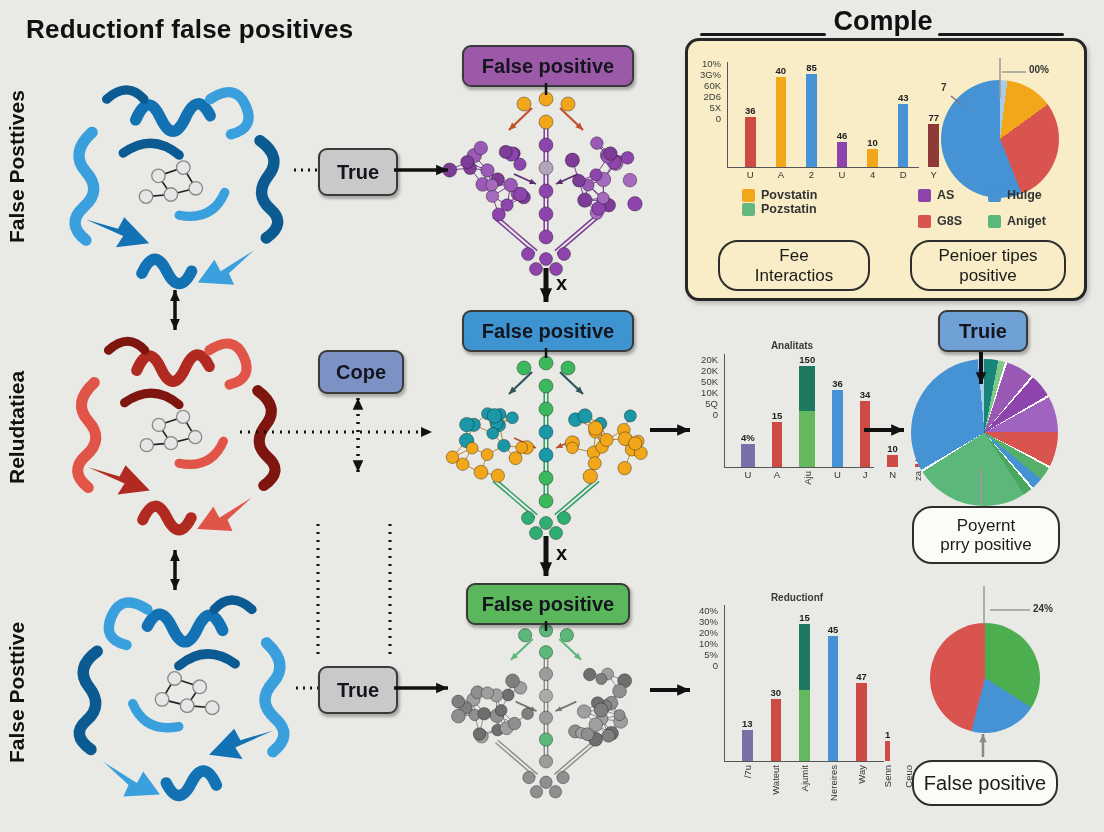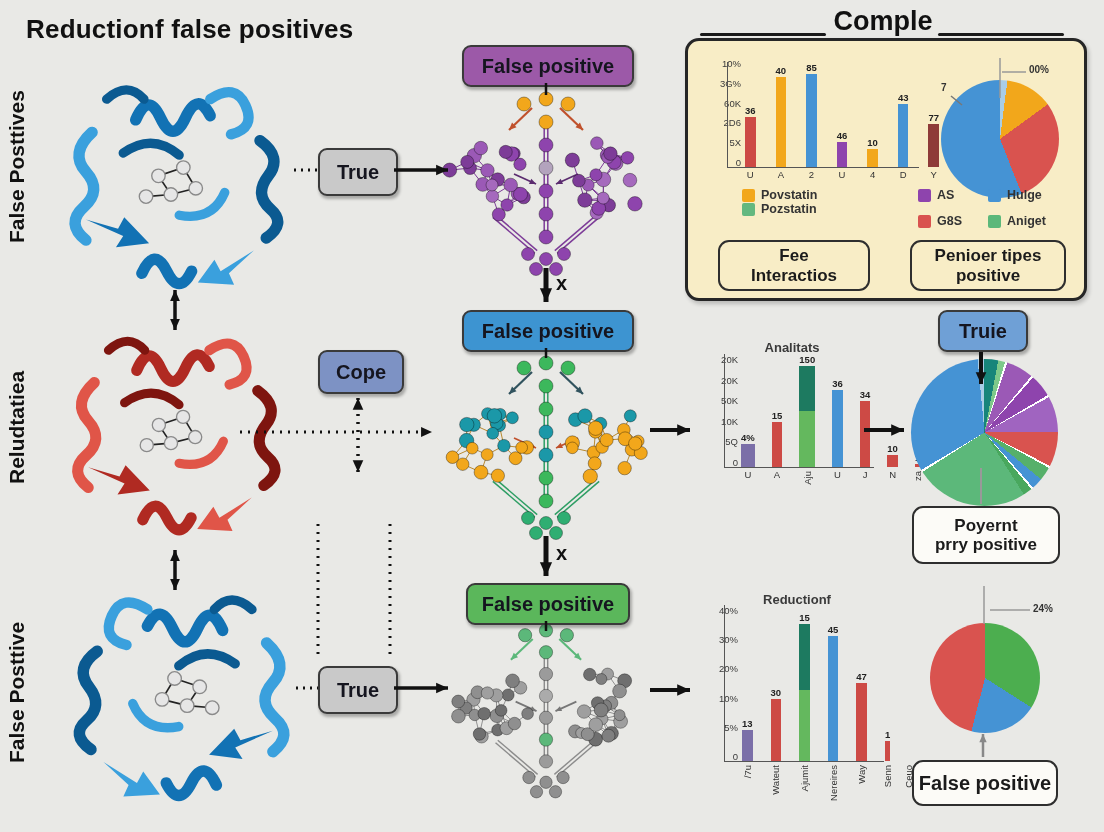--- a/index.html
+++ b/index.html
@@ -4,44 +4,44 @@
 <style>
   html,body{margin:0;padding:0;background:#d8d8d6;}
   .stage{position:relative;width:1104px;height:832px;background:#e9e9e6;overflow:hidden;
          font-family:"Liberation Sans",sans-serif;color:#111;}
   .fig-title{position:absolute;left:26px;top:14px;font-size:26px;font-weight:bold;letter-spacing:.2px;}
   .vlabel{position:absolute;writing-mode:vertical-rl;transform:rotate(180deg);
           font-weight:bold;font-size:21px;display:flex;align-items:center;justify-content:center;width:30px;}
   .pill{position:absolute;display:flex;align-items:center;justify-content:center;
         font-weight:bold;font-size:20px;color:#15151f;border:2.5px solid #3a3a3a;border-radius:9px;
         box-shadow:1.5px 2.5px 3px rgba(0,0,0,.28);}
-  .caption{position:absolute;border:2.5px solid #2e2e2e;border-radius:11px;background:#fcfbf7;
+  .caption{position:absolute;border:2.5px solid #2e2e2e;border-radius:20px;background:#fcfbf7;
            display:flex;flex-direction:column;align-items:center;justify-content:center;
-           font-weight:bold;font-size:17px;line-height:1.12;text-align:center;color:#1b1b1b;}
+           font-weight:normal;font-size:17px;line-height:1.12;text-align:center;color:#1b1b1b;}
   .caption.panelbox{background:transparent;}
   .panel{position:absolute;left:685px;top:38px;width:396px;height:257px;background:#f8edc6;
          border:3px solid #262626;border-radius:14px;box-shadow:2px 3px 4px rgba(0,0,0,.2);}
   .panel-title{position:absolute;left:685px;top:6px;width:396px;text-align:center;
                font-size:27px;font-weight:bold;}
   .tline{position:absolute;top:33px;height:3px;background:#1a1a1a;border-radius:2px;}
   .xmark{position:absolute;font-weight:bold;font-size:20px;color:#111;}
   .smallnote{position:absolute;font-size:10px;color:#333;font-weight:600;}
   
   .barchart{position:absolute;}
   .yaxis{position:absolute;left:0;top:0;width:30px;display:flex;flex-direction:column;
-         justify-content:space-between;align-items:flex-end;font-size:9.5px;color:#3a3a3a;padding-right:4px;box-sizing:border-box;margin-left:20px;}
+         justify-content:flex-start;align-items:flex-end;font-size:9.5px;color:#3a3a3a;padding-right:4px;box-sizing:border-box;}
   .plot{position:absolute;border-left:1.5px solid #555;border-bottom:1.5px solid #555;
         display:flex;align-items:flex-end;box-sizing:border-box;}
   .barwrap{flex:1;height:100%;display:flex;flex-direction:column;justify-content:flex-end;
            align-items:center;position:relative;padding-left:12px;}
   .bval{font-size:9.5px;color:#222;font-weight:600;margin-bottom:1px;white-space:nowrap;}
   .bar{width:100%;}
   .bxl{position:absolute;top:100%;margin-top:2px;font-size:9.5px;color:#333;white-space:nowrap;}
   .bxl.rot{writing-mode:vertical-rl;transform:rotate(180deg);margin-top:4px;}
-  .bc-title{position:absolute;font-size:13px;font-weight:bold;color:#3a3a3a;text-align:center;}
+  .bc-title{position:absolute;font-size:10px;font-weight:bold;color:#3a3a3a;text-align:center;}
   .pie{position:absolute;border-radius:50%;}
   .legend-item{position:absolute;display:flex;align-items:center;gap:6px;font-size:12.5px;color:#333;font-weight:600;}
   .sw{width:13px;height:13px;display:inline-block;border-radius:2px;}
   #overlay{position:absolute;left:0;top:0;pointer-events:none;z-index:6;}
   .lbl{z-index:7;}
   .protein{position:absolute;}
   .net{position:absolute;}
 </style>
 </head>
 <body>

